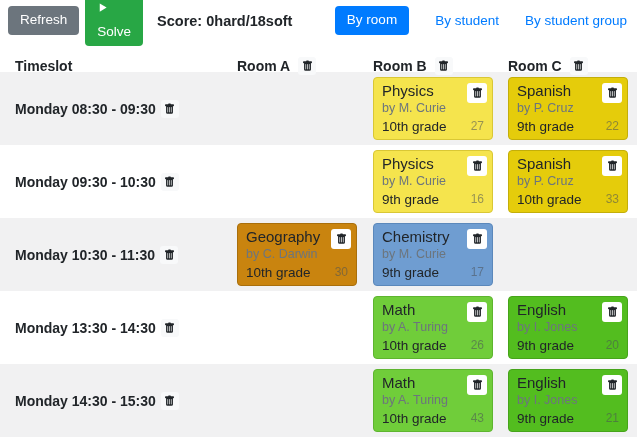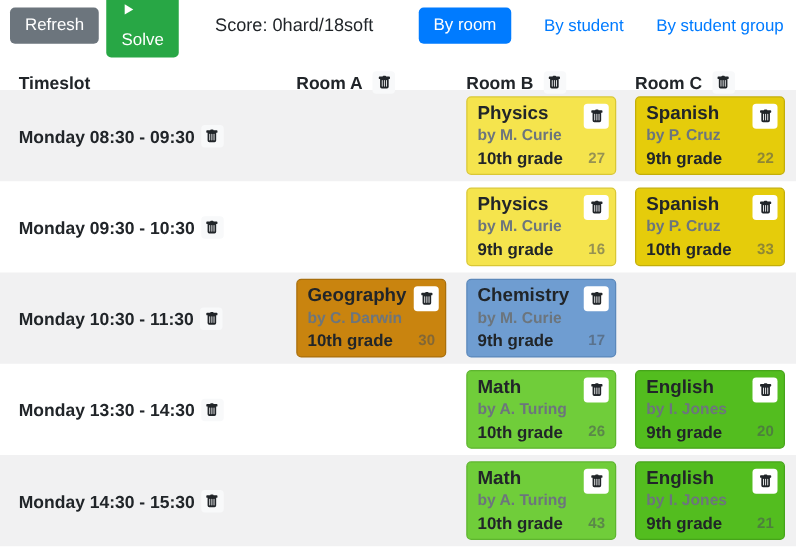--- a/index.html
+++ b/index.html
@@ -27,21 +27,21 @@
     cursor: pointer;
     line-height: 1.2;
   }
   .btn-refresh { background: #6c757d; color: #fff; }
   .btn-solve {
     background: #28a745; color: #fff;
     display: inline-flex; align-items: flex-start; gap: 7px;
     margin-left: 6px;
     flex-direction: column;
   }
-  .score { font-weight: normal; font-size: 14.5px; margin-left: 29px; }
+  .score { font-weight: bold; font-size: 14.5px; margin-left: 14px; }
   .spacer { flex: 1; }
   .btn-view-active { background: #007bff; color: #ffffff; }
   .view-link {
     color: #007bff; font-size: 13.5px; text-decoration: none;
     margin-left: 26px; cursor: pointer;
   }
   
   .grid-header, .grid-row {
     display: grid;
     grid-template-columns: 237px 136px 135px 129px;
@@ -73,21 +73,20 @@
   }
   .icon-btn svg { display: block; }
   
   .cell { min-height: 73px; display: flex; align-items: center; }
   .card {
     position: relative;
     width: 120px;
     border: 1px solid;
     border-radius: 4px;
     padding: 4px 8px 5px 8px;
-    font-weight: bold;
   }
   .card .icon-btn {
     position: absolute; top: 5px; right: 5px;
     width: 20px; height: 20px;
     background: #ffffff;
   }
   .card-title { font-size: 15px; line-height: 1.15; }
   .card-by { font-size: 12.5px; line-height: 1.15; color: #6c757d; margin-top: 2px; }
   .card-foot {
     display: flex; justify-content: space-between; align-items: center;

